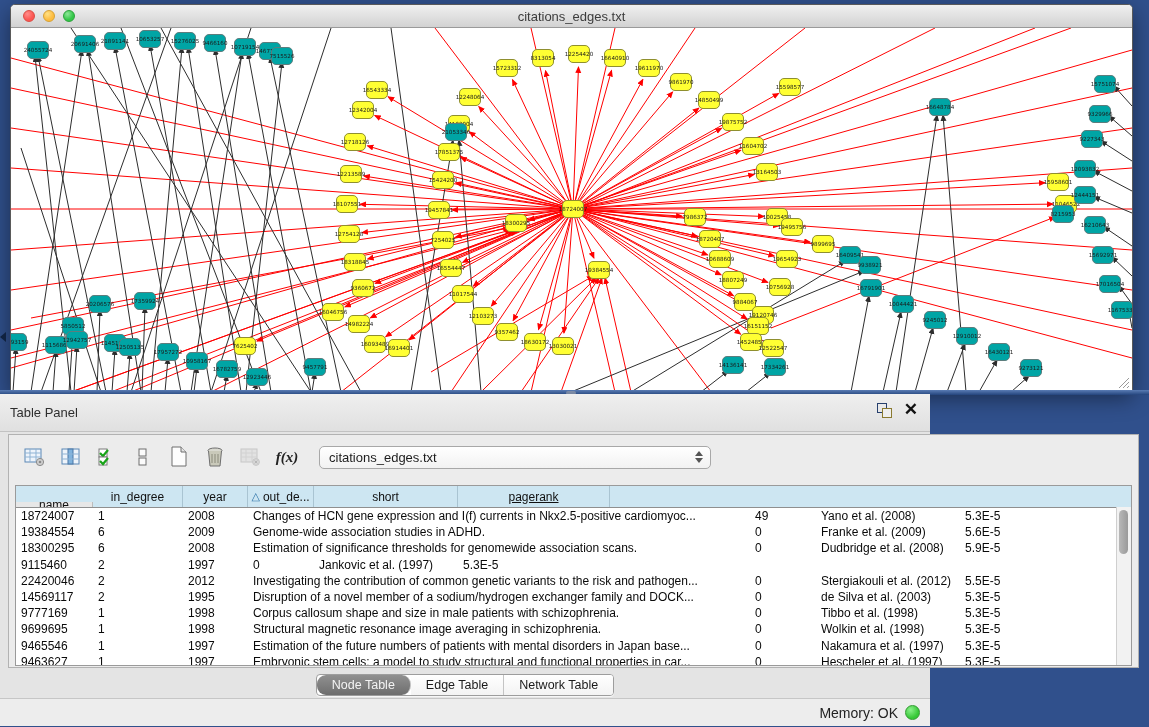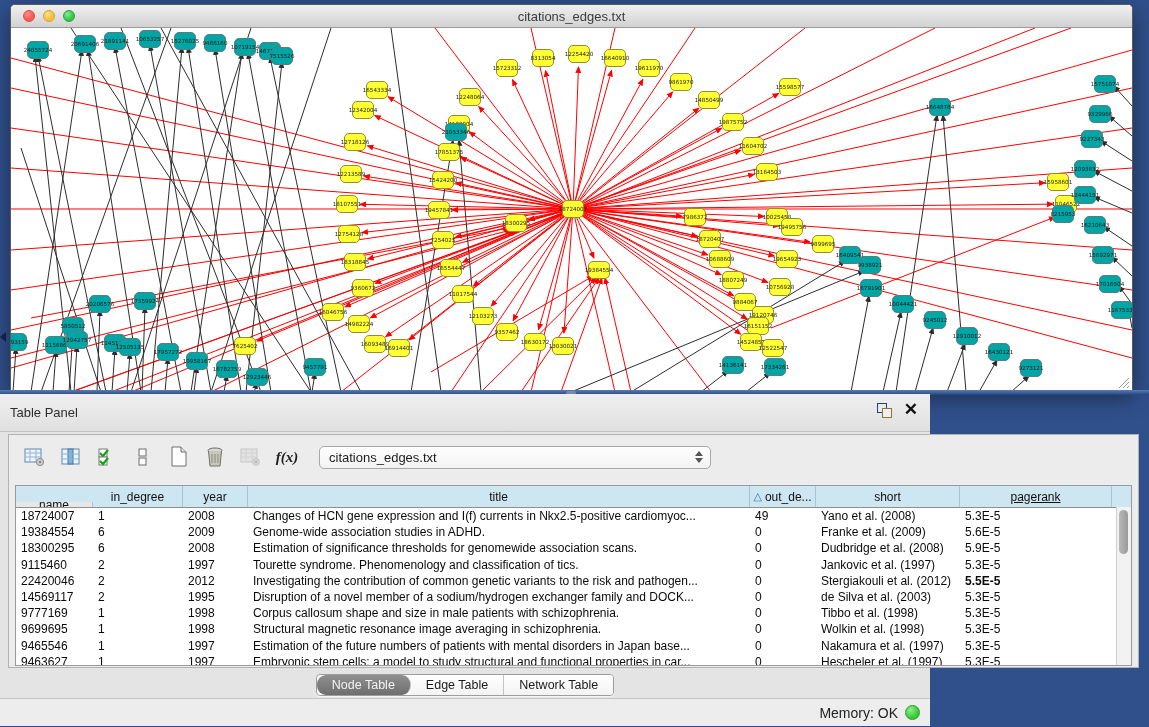--- a/index.html
+++ b/index.html
@@ -720,21 +720,20 @@
             <i class="dn"></i>
           </span>
       </div>
     </div>
 
     <div class="table-wrap">
       <div class="thead" id="thead">
           <div class="th name-col" style="width: 77px; margin-top: 16px;">name</div>
           <div class="th" style="width: 90px;">in_degree</div>
           <div class="th" style="width: 65px;">year</div>
-          <div class="th" style="width: 502px;">title</div>
           <div class="th" style="width: 66px;"><span class="sort-tri">△</span>out_de...</div>
           <div class="th" style="width: 144px;">short</div>
           <div class="th" style="width: 152px; text-decoration: underline;">pagerank</div>
         </div>
       <div id="tbody">
           <div class="tr">
             <div class="td" style="width: 77px;">18724007</div>
             <div class="td" style="width: 90px;">1</div>
             <div class="td" style="width: 65px;">2008</div>
             <div class="td" style="width: 502px;">Changes of HCN gene expression and I(f) currents in Nkx2.5-positive cardiomyoc...</div>
@@ -757,33 +756,32 @@
             <div class="td" style="width: 65px;">2008</div>
             <div class="td" style="width: 502px;">Estimation of significance thresholds for genomewide association scans.</div>
             <div class="td" style="width: 66px;">0</div>
             <div class="td" style="width: 144px;">Dudbridge et al. (2008)</div>
             <div class="td" style="width: 152px;">5.9E-5</div>
           </div>
           <div class="tr">
             <div class="td" style="width: 77px;">9115460</div>
             <div class="td" style="width: 90px;">2</div>
             <div class="td" style="width: 65px;">1997</div>
-            <div class="td" style="width: 502px;">Tourette syndrome. Phenomenology and classification of tics.</div>
             <div class="td" style="width: 66px;">0</div>
             <div class="td" style="width: 144px;">Jankovic et al. (1997)</div>
             <div class="td" style="width: 152px;">5.3E-5</div>
           </div>
           <div class="tr">
             <div class="td" style="width: 77px;">22420046</div>
             <div class="td" style="width: 90px;">2</div>
             <div class="td" style="width: 65px;">2012</div>
             <div class="td" style="width: 502px;">Investigating the contribution of common genetic variants to the risk and pathogen...</div>
             <div class="td" style="width: 66px;">0</div>
             <div class="td" style="width: 144px;">Stergiakouli et al. (2012)</div>
-            <div class="td" style="width: 152px; font-weight: bold;">5.5E-5</div>
+            <div class="td" style="width: 152px;">5.5E-5</div>
           </div>
           <div class="tr">
             <div class="td" style="width: 77px;">14569117</div>
             <div class="td" style="width: 90px;">2</div>
             <div class="td" style="width: 65px;">1995</div>
             <div class="td" style="width: 502px;">Disruption of a novel member of a sodium/hydrogen exchanger family and DOCK...</div>
             <div class="td" style="width: 66px;">0</div>
             <div class="td" style="width: 144px;">de Silva et al. (2003)</div>
             <div class="td" style="width: 152px;">5.3E-5</div>
           </div>

